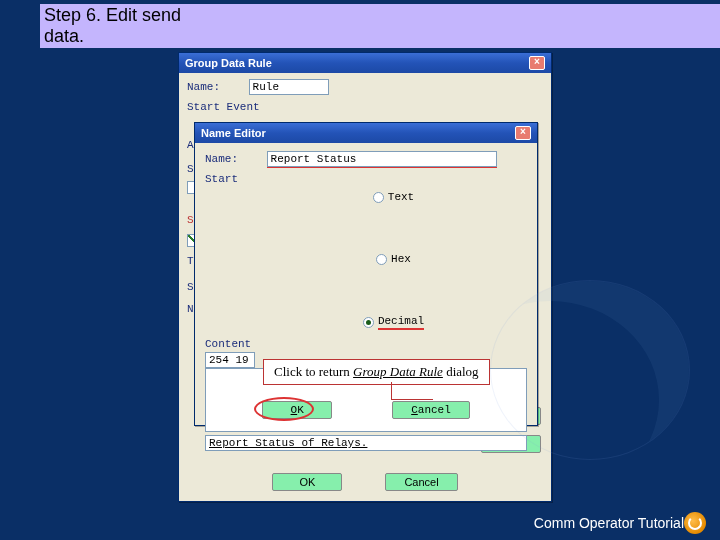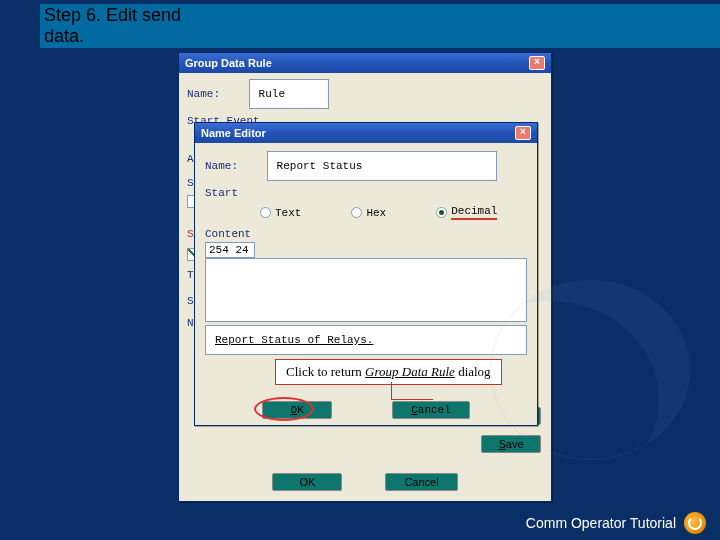--- a/index.html
+++ b/index.html
@@ -13,21 +13,21 @@
     color: #000;
     position: relative;
     overflow: hidden;
   }
   .step-title {
     position: absolute;
     top: 4px;
     left: 40px;
     color: #fff;
     font-size: 18px;
-    background: #0369a1;
+    background: #c4b5fd;
     color: #000;
     padding: 1px 520px 1px 4px;
   }
   
   .dlg {
     position: absolute;
     background: #ece9d8;
     border: 1px solid #002a6c;
     box-shadow: 1px 1px 0 rgba(0,0,0,.3);
   }
@@ -57,24 +57,24 @@
   }
   .backbody {
     padding: 6px 8px;
     font-family: "Courier New", monospace;
     font-size: 11px;
   }
   .row { margin-bottom: 6px; }
   .lbl { display:inline-block; width:55px; color:#1a2c7a; }
   input.txt {
     border:1px solid #7f9db9; background:#fff; font:inherit;
-    padding:1px 9px; height:30px;
+    padding:1px 3px; height:16px;
   }
   .btn {
-    background:#0f766e; border:1px solid #888;
+    background:#86efac; border:1px solid #888;
     border-radius:2px; padding:2px 18px; font:inherit;
     cursor:pointer; min-width:70px;
   }
   .back-buttons {
     position:absolute; bottom:10px; left:0; right:0;
     text-align:center;
   }
   .back-buttons .btn { margin:0 20px; }
   .side-buttons {
     position:absolute; right:10px; bottom:48px;
@@ -98,21 +98,21 @@
     left:194px; top:122px; width:344px; height:304px;
   }
   .frontbody {
     background:#ece9d8; padding:8px 10px 8px 10px;
     font-family:"Courier New",monospace; font-size:11px;
     position:relative; height:calc(100% - 20px);
   }
   .fld-name input { width:230px; }
   .format-row {
     margin:6px 0 6px 55px;
-    display:flex; gap:50px; align-items:center;
+    display:flex; gap:50px; align-items:center;flex-direction:column;
   }
   .radio {
     display:inline-flex; align-items:center; gap:4px;
     cursor:pointer;
   }
   .radio .dot {
     width:11px;height:11px;border:1px solid #7f9db9;border-radius:50%;
     background:#fff; display:inline-block; position:relative;
   }
   .radio.sel .dot::after{
@@ -125,21 +125,21 @@
   }
   .content-area {
     width:100%; height:64px; border:1px solid #7f9db9; background:#fff;
     padding:2px 4px; font:inherit; resize:none;
   }
   .content-val { border:1px solid #7f9db9; background:#fff; display:inline-block;
     padding:1px 3px; min-width:50px; margin-top:2px;}
   .comments-lbl { margin-top:16px; }
   .comments-input { width:100%;text-decoration:underline; }
   .callout {
-    position:absolute; left:80px; bottom:40px;
+    position:absolute; left:68px; bottom:40px;
     border:1px solid #b33; background:#fff;
     padding:4px 10px; font-family:"Times New Roman",serif;
     font-size:13px;
   }
   .callout em{ font-style:italic; text-decoration:underline; }
   .callout-line {
     position:absolute; width:42px; height:18px;
     border-left:1px solid #b33; border-bottom:1px solid #b33;
     left:196px; bottom:25px;
   }
@@ -149,21 +149,21 @@
   }
   .ok-wrap { position:relative; display:inline-block; }
   .ok-ring {
     position:absolute; left:-8px; top:-4px; width:60px; height:24px;
     border:2px solid #d33; border-radius:50%;
     pointer-events:none;
   }
   
   .footer {
     position:absolute; right:14px; bottom:6px;
-    color:#fff; font-size:14px; display:flex; align-items:center; gap:8px;
+    color:#fff; font-size:14px; display:flex; align-items:center; gap:0;
     font-family:"Verdana",sans-serif;
   }
   .logo {
     width:22px;height:22px;border-radius:50%;
     background: radial-gradient(circle at 40% 40%, #ffbd4a, #e58a00 70%);
     position:relative;
   }
   .logo::after{
     content:"";position:absolute;top:4px;left:4px;right:4px;bottom:4px;
     border:2px solid #fff;border-radius:50%;
@@ -236,21 +236,21 @@
           <span class="dot"></span>
           <span>Hex</span>
         </span>
       <span class="radio sel">
           <span class="dot"></span>
           <span class="underline-red">Decimal</span>
         </span>
     </div>
     <div class="content-box">
       <div class="ghost">Content</div>
-      <span class="content-val underline-red">254 24</span>
+      <span class="content-val underline-red">254 19</span>
       <textarea class="content-area" style=""></textarea>
     </div>
     <input class="txt comments-input" value="Report Status of Relays." style="">
 
     <div class="callout">
       <span>Click to return </span><em>Group Data Rule</em><span> dialog</span>
     </div>
     <div class="callout-line"></div>
 
     <div class="dlg-buttons">

